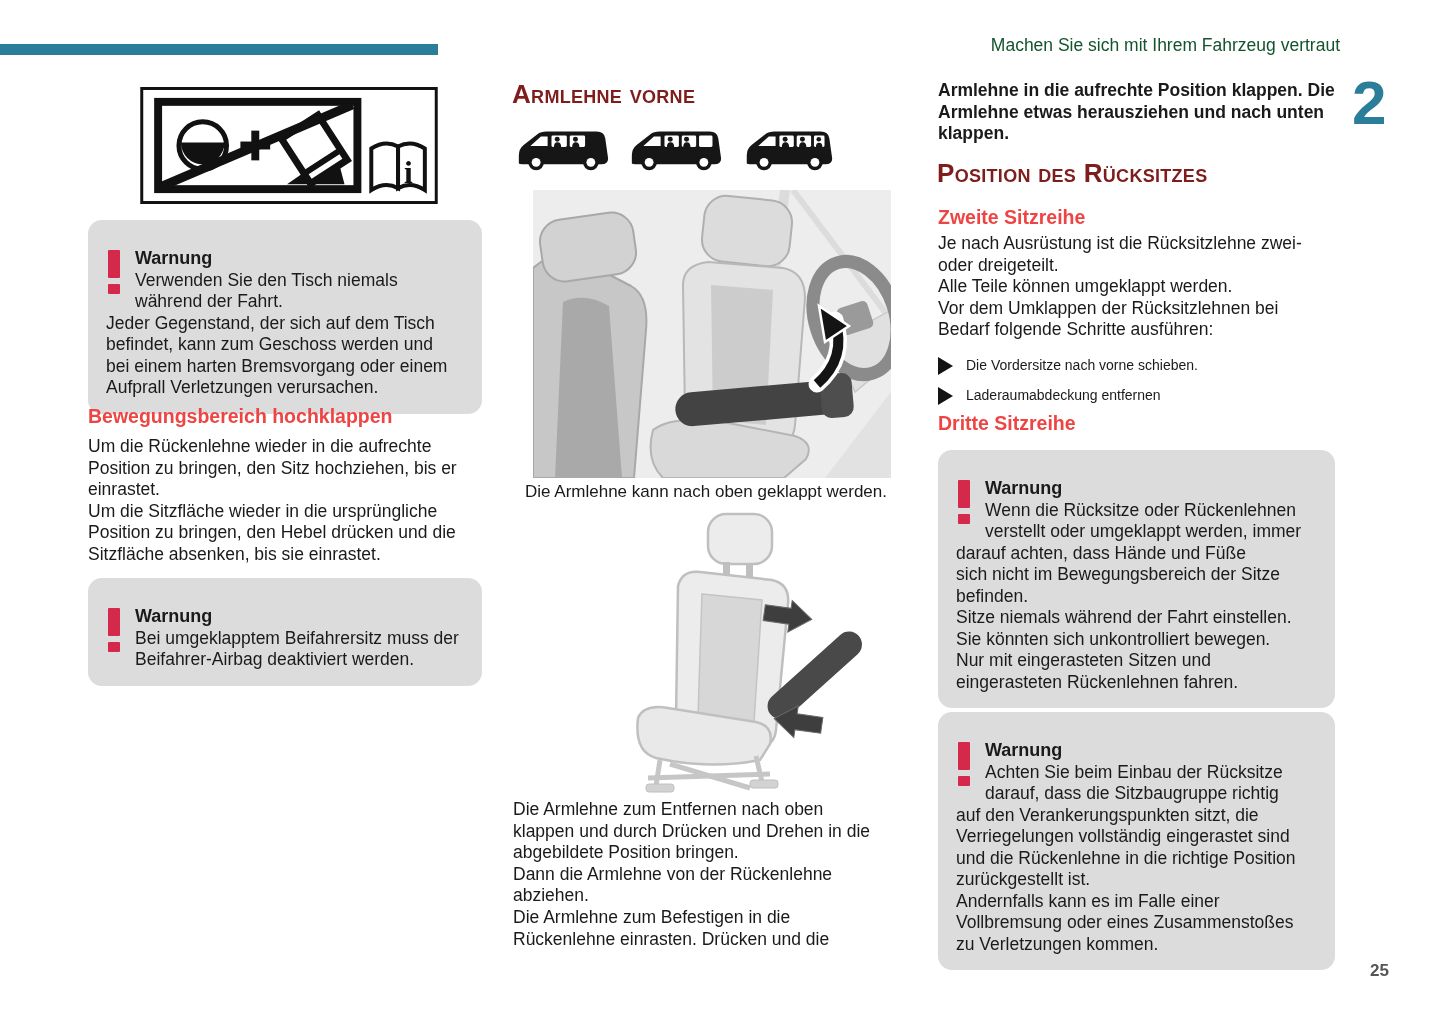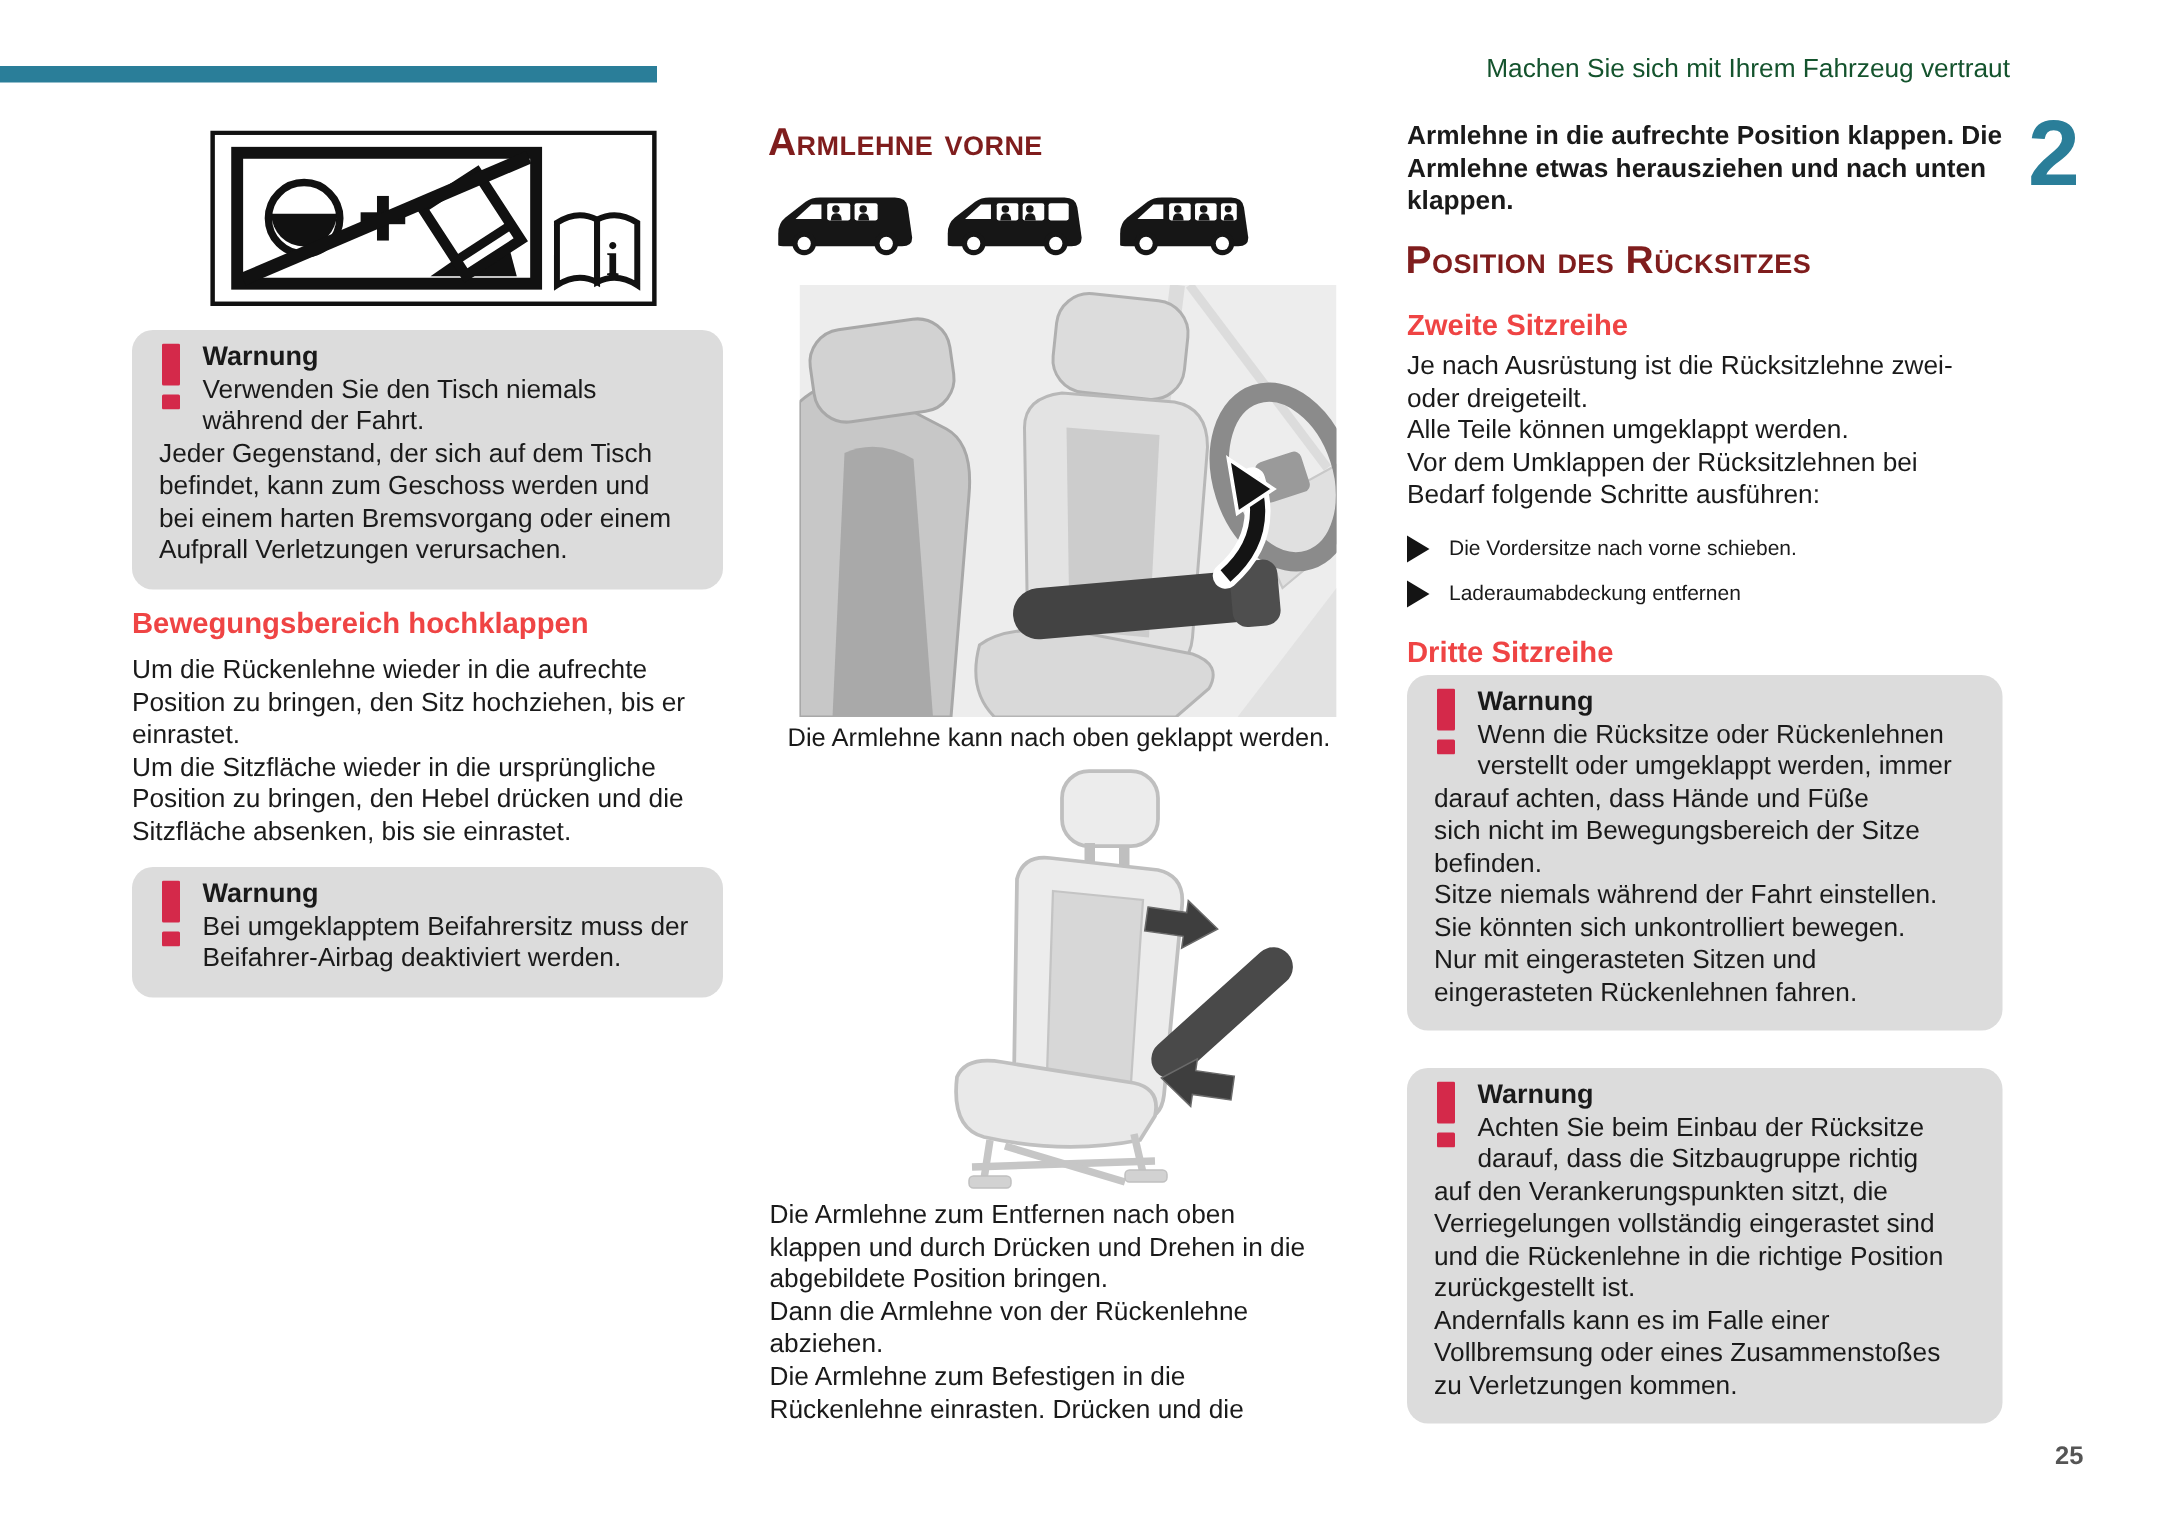--- a/index.html
+++ b/index.html
@@ -13,21 +13,21 @@
            color:#2a7e99;line-height:1;}
   .page-num{position:absolute;left:1370px;top:961px;font-size:17px;font-weight:bold;color:#555;}
 
   .h-main{position:absolute;margin:0;font-variant:small-caps;font-weight:bold;
           font-size:26px;letter-spacing:.3px;color:#7f1d1d;}
   .h-sub{position:absolute;margin:0;font-weight:bold;font-size:19.5px;color:#ef4444;}
   .body-text{position:absolute;font-size:17.5px;line-height:21.6px;white-space:pre-line;}
   .caption{position:absolute;font-size:17px;line-height:21.6px;margin-left:12px;}
 
   .warnbox{position:absolute;background:#dcdcdc;border-radius:14px;
-           padding:7px 14px 15px 18px;box-sizing:border-box;}
+           padding:28px 14px 15px 18px;box-sizing:border-box;}
   .warn-icon{float:left;width:16px;height:44px;margin:2px 13px 2px 0;}
   .warn-title{display:block;font-weight:bold;font-size:18px;line-height:21.5px;}
   .warn-text{font-size:17.5px;line-height:21.5px;white-space:pre-line;}
 
   .pictogram{position:absolute;left:140px;top:87px;width:298px;height:117px;}
   .vans{position:absolute;left:515px;top:121px;display:flex;gap:17px;align-items:flex-end;}
   .illo1{position:absolute;left:533px;top:190px;width:358px;height:288px;}
   .illo2{position:absolute;left:560px;top:508px;width:310px;height:290px;}
 
   .bullets{position:absolute;left:938px;top:355px;width:400px;}
@@ -42,21 +42,21 @@
   .pos-warn4{left:938px;top:712px;width:397px;}
   .pos-lheading{left:88px;top:405px;}
   .pos-ltext{left:88px;top:436px;width:410px;}
   .pos-midheading{left:512px;top:79px;}
   .pos-caption1{left:513px;top:481px;width:400px;}
   .pos-midtext{left:513px;top:799px;width:405px;}
   .pos-rintro{left:938px;top:80px;width:405px;font-weight:bold;}
   .pos-rheading{left:937px;top:158px;}
   .pos-rsub1{left:938px;top:206px;}
   .pos-rsub1text{left:938px;top:233px;width:405px;}
-  .pos-rsub2{left:938px;top:424px;}
+  .pos-rsub2{left:938px;top:412px;}
 </style>
 </head>
 <body>
 
 <div class="page">
 
   <div class="accent-bar"></div>
   <div class="header-text">Machen Sie sich mit Ihrem Fahrzeug vertraut</div>
   <div class="chapter">2</div>
 

